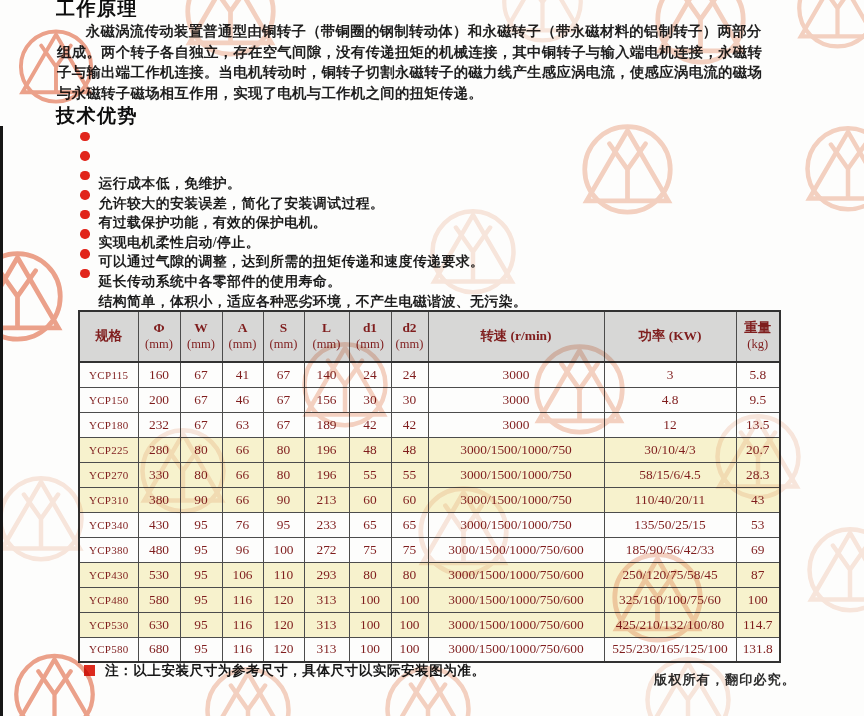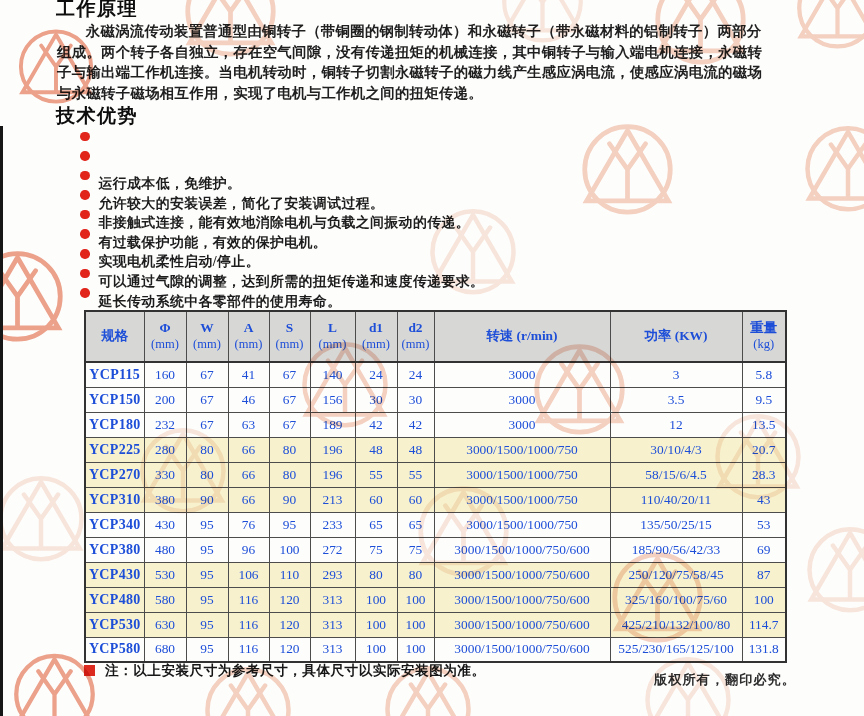--- a/index.html
+++ b/index.html
@@ -29,37 +29,37 @@
   
   .adv{position:absolute;left:80px;top:127px;}
   .adv-item{display:flex;align-items:flex-start;height:19.6px;}
   .adv-dot{
     width:9.5px;height:9.5px;border-radius:50%;background:#e1251b;
     margin:4.5px 9px 0 0;flex:none;
   }
   .adv-text{font-size:13.9px;font-weight:600;letter-spacing:.4px;color:#1d1d1d;white-space:nowrap;margin-top:48px;}
   
   table.spec{
-    position:absolute;left:84px;top:310px;width:700px;
+    position:absolute;left:78px;top:310px;width:700px;
     border-collapse:collapse;table-layout:fixed;
-    font-size:13.4px;color:#1d4ed8;
+    font-size:13.4px;color:#7f1d1d;
   }
   table.spec th,table.spec td{
     border:1px solid #4c4c4c;text-align:center;vertical-align:middle;
     padding:0;overflow:hidden;
   }
   table.spec{border:2px solid #323232;}
   table.spec thead th{
     background:#d7d7d6;height:49px;font-weight:600;
     border-bottom:2px solid #323232;line-height:1.25;
   }
   table.spec thead .u{font-size:12.5px;font-weight:500;}
   table.spec tbody tr{height:25px;}
   table.spec tbody tr.hl td{background:#f7f2cd;}
-  table.spec tbody td.model{font-size:14px;letter-spacing:.3px;font-weight:bold;}
+  table.spec tbody td.model{font-size:11px;letter-spacing:.3px;}
   
   .note{position:absolute;left:84px;top:662px;display:flex;align-items:flex-start;}
   .note-sq{width:11px;height:11px;background:#dd2a1e;margin:3px 10px 0 0;flex:none;}
   .note-text{font-size:13.6px;font-weight:700;letter-spacing:.5px;color:#161616;white-space:nowrap;}
   .copyright{position:absolute;left:654px;top:671px;font-size:13.2px;font-weight:600;color:#2b2b2b;letter-spacing:1px;}
   
   .edge-line{position:absolute;left:0;top:126px;width:3px;height:590px;background:#161616;z-index:4;}
   
   .wm-layer{position:absolute;inset:0;z-index:3;pointer-events:none;mix-blend-mode:multiply;}
   .wm{position:absolute;}
@@ -231,24 +231,20 @@
   <div class="h-title" id="title2">技术优势</div>
 
   <div class="adv" id="advList">
       <div class="adv-item">
         <span class="adv-dot"></span>
         <span class="adv-text">运行成本低，免维护。</span>
       </div>
       <div class="adv-item">
         <span class="adv-dot"></span>
         <span class="adv-text">允许较大的安装误差，简化了安装调试过程。</span>
-      </div>
-      <div class="adv-item">
-        <span class="adv-dot"></span>
-        <span class="adv-text">非接触式连接，能有效地消除电机与负载之间振动的传递。</span>
       </div>
       <div class="adv-item">
         <span class="adv-dot"></span>
         <span class="adv-text">有过载保护功能，有效的保护电机。</span>
       </div>
       <div class="adv-item">
         <span class="adv-dot"></span>
         <span class="adv-text">实现电机柔性启动/停止。</span>
       </div>
       <div class="adv-item">
@@ -344,21 +340,21 @@
         <tr>
           <td class="model">YCP150</td>
           <td>200</td>
           <td>67</td>
           <td>46</td>
           <td>67</td>
           <td>156</td>
           <td>30</td>
           <td>30</td>
           <td>3000</td>
-          <td>3.5</td>
+          <td>4.8</td>
           <td>9.5</td>
         </tr>
         <tr>
           <td class="model">YCP180</td>
           <td>232</td>
           <td>67</td>
           <td>63</td>
           <td>67</td>
           <td>189</td>
           <td>42</td>

